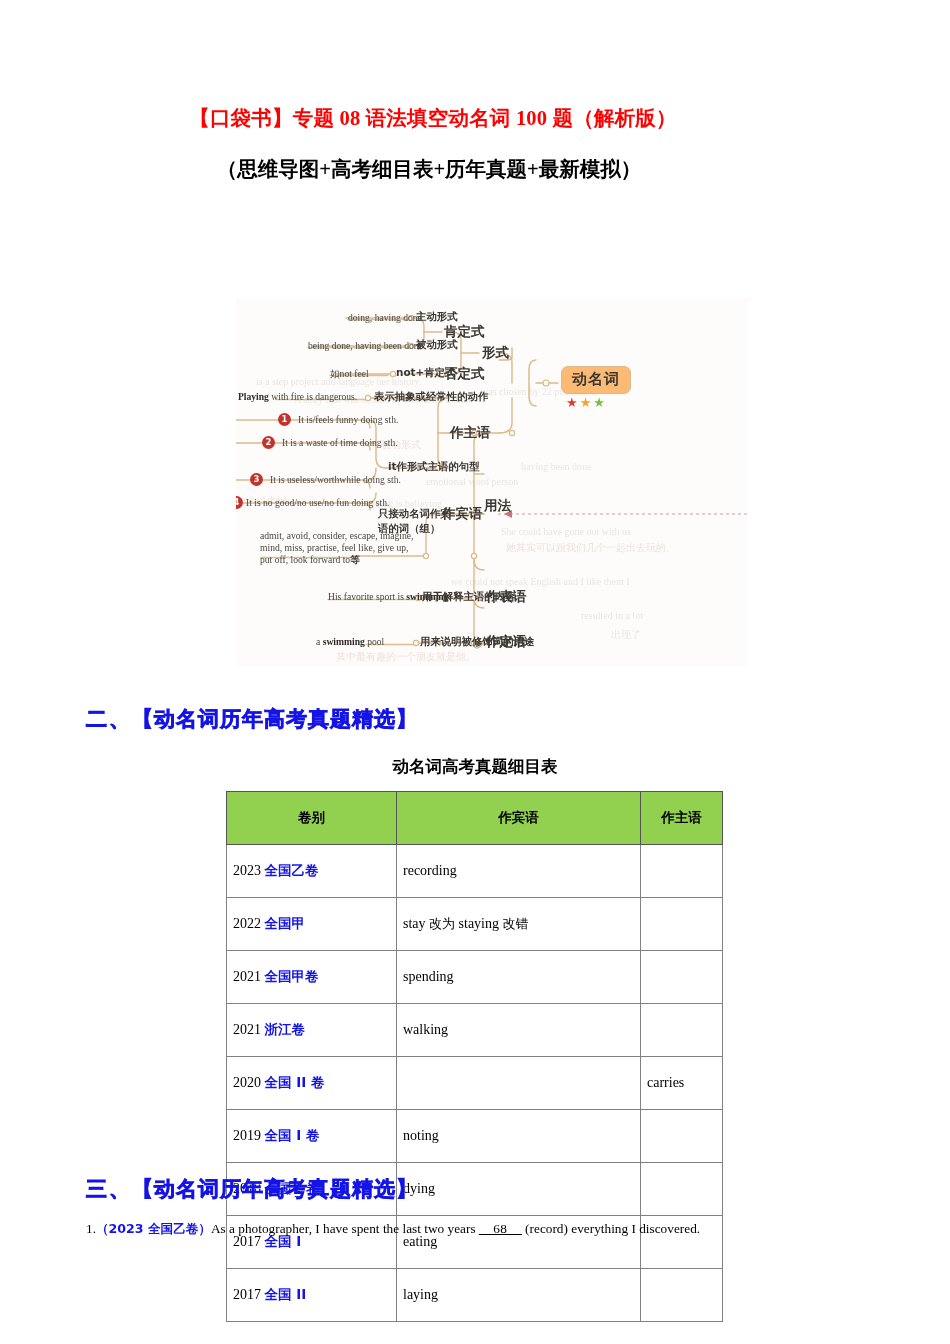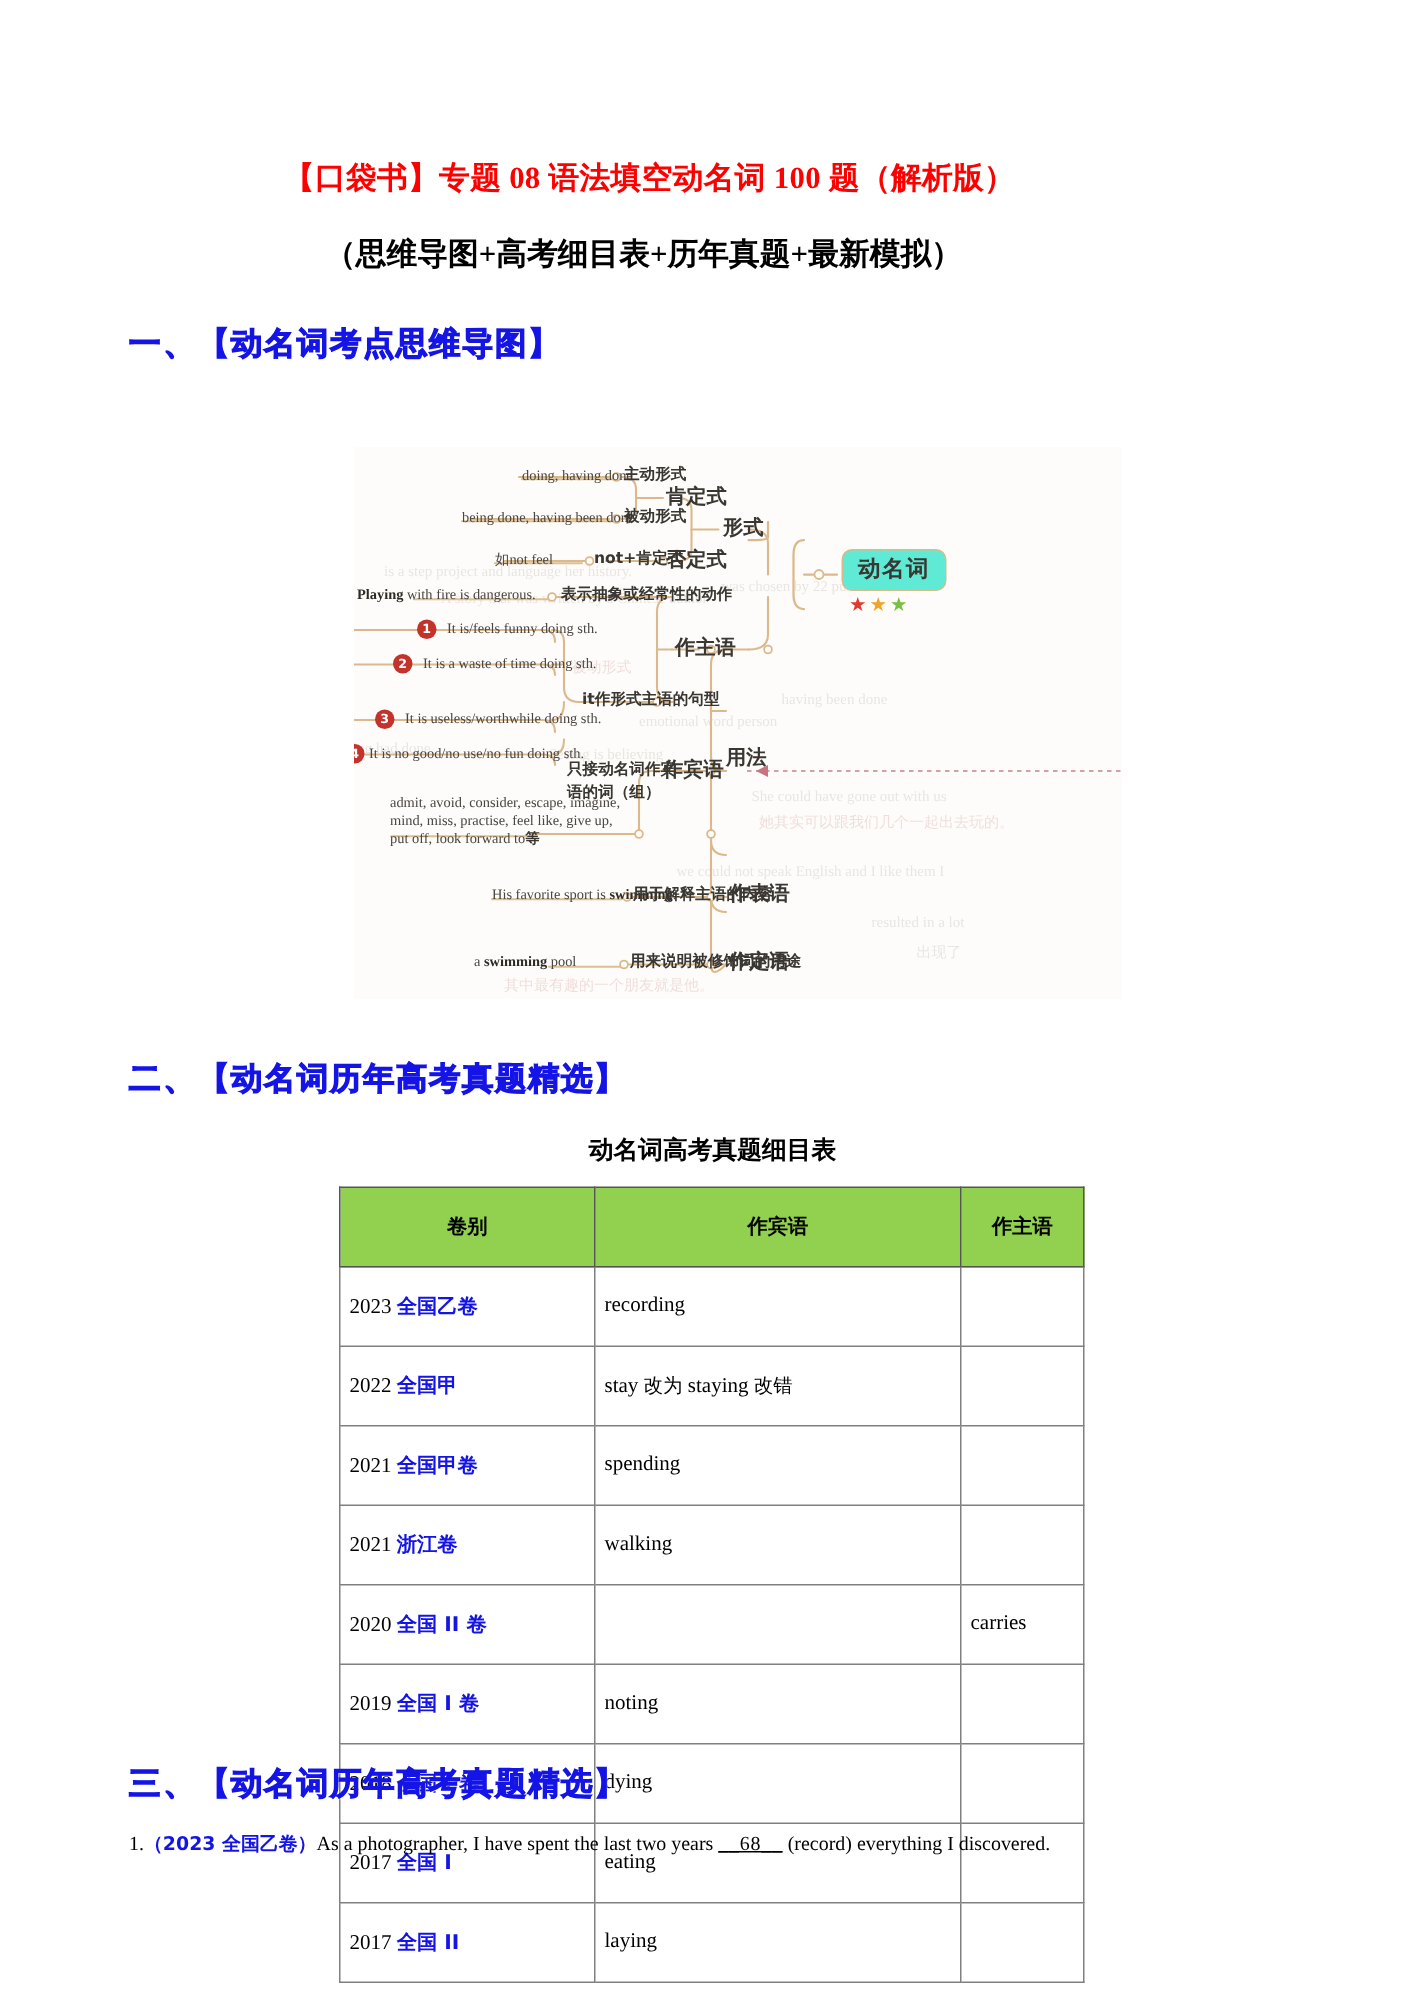--- a/index.html
+++ b/index.html
@@ -127,21 +127,21 @@
     font-weight: bold;
     text-align: center;
     line-height: 13px;
   }
   .mm-core {
     position: absolute;
     left: 325px; top: 68px;
     padding: 3px 10px 4px 10px;
     border: 1.4px solid #d8bb8a;
     border-radius: 7px;
-    background: #5eead4;
+    background: #fdba74;
     font-family: "DejaVu Sans", "Liberation Sans", sans-serif;
     font-size: 15px;
     font-weight: bold;
     color: #3a3631;
     letter-spacing: 1px;
   }
   .mm-stars {
     position: absolute;
     left: 330px; top: 98px;
     font-size: 13px;
@@ -236,23 +236,20 @@
   }
 </style>
 </head>
 <body>
 
 <div class="page">
 
   <div class="doc-title">【口袋书】专题 08 语法填空动名词 100 题（解析版）</div>
   <div class="doc-subtitle">（思维导图+高考细目表+历年真题+最新模拟）</div>
 
-  <div class="section-head" id="sec1">
-    <span class="num">一、</span><span class="brk">【动名词考点思维导图】</span>
-  </div>
 
   <div class="mindmap-wrap">
 
     <div class="mm-ghost" style="left:-10px; top:196px;">being had done</div>
     <div class="mm-ghost" style="left:58px; top:96px;">A story that was written by a Chinese author</div>
     <div class="mm-ghost" style="left:245px; top:88px;">was chosen by 22 publishers</div>
     <div class="mm-ghost" style="left:20px; top:78px;">is a step project and language her history.</div>
     <div class="mm-ghost" style="left:285px; top:163px;">having been done</div>
     <div class="mm-ghost" style="left:190px; top:178px;">emotional word person</div>
     <div class="mm-ghost" style="left:265px; top:228px;">She could have gone out with us</div>

